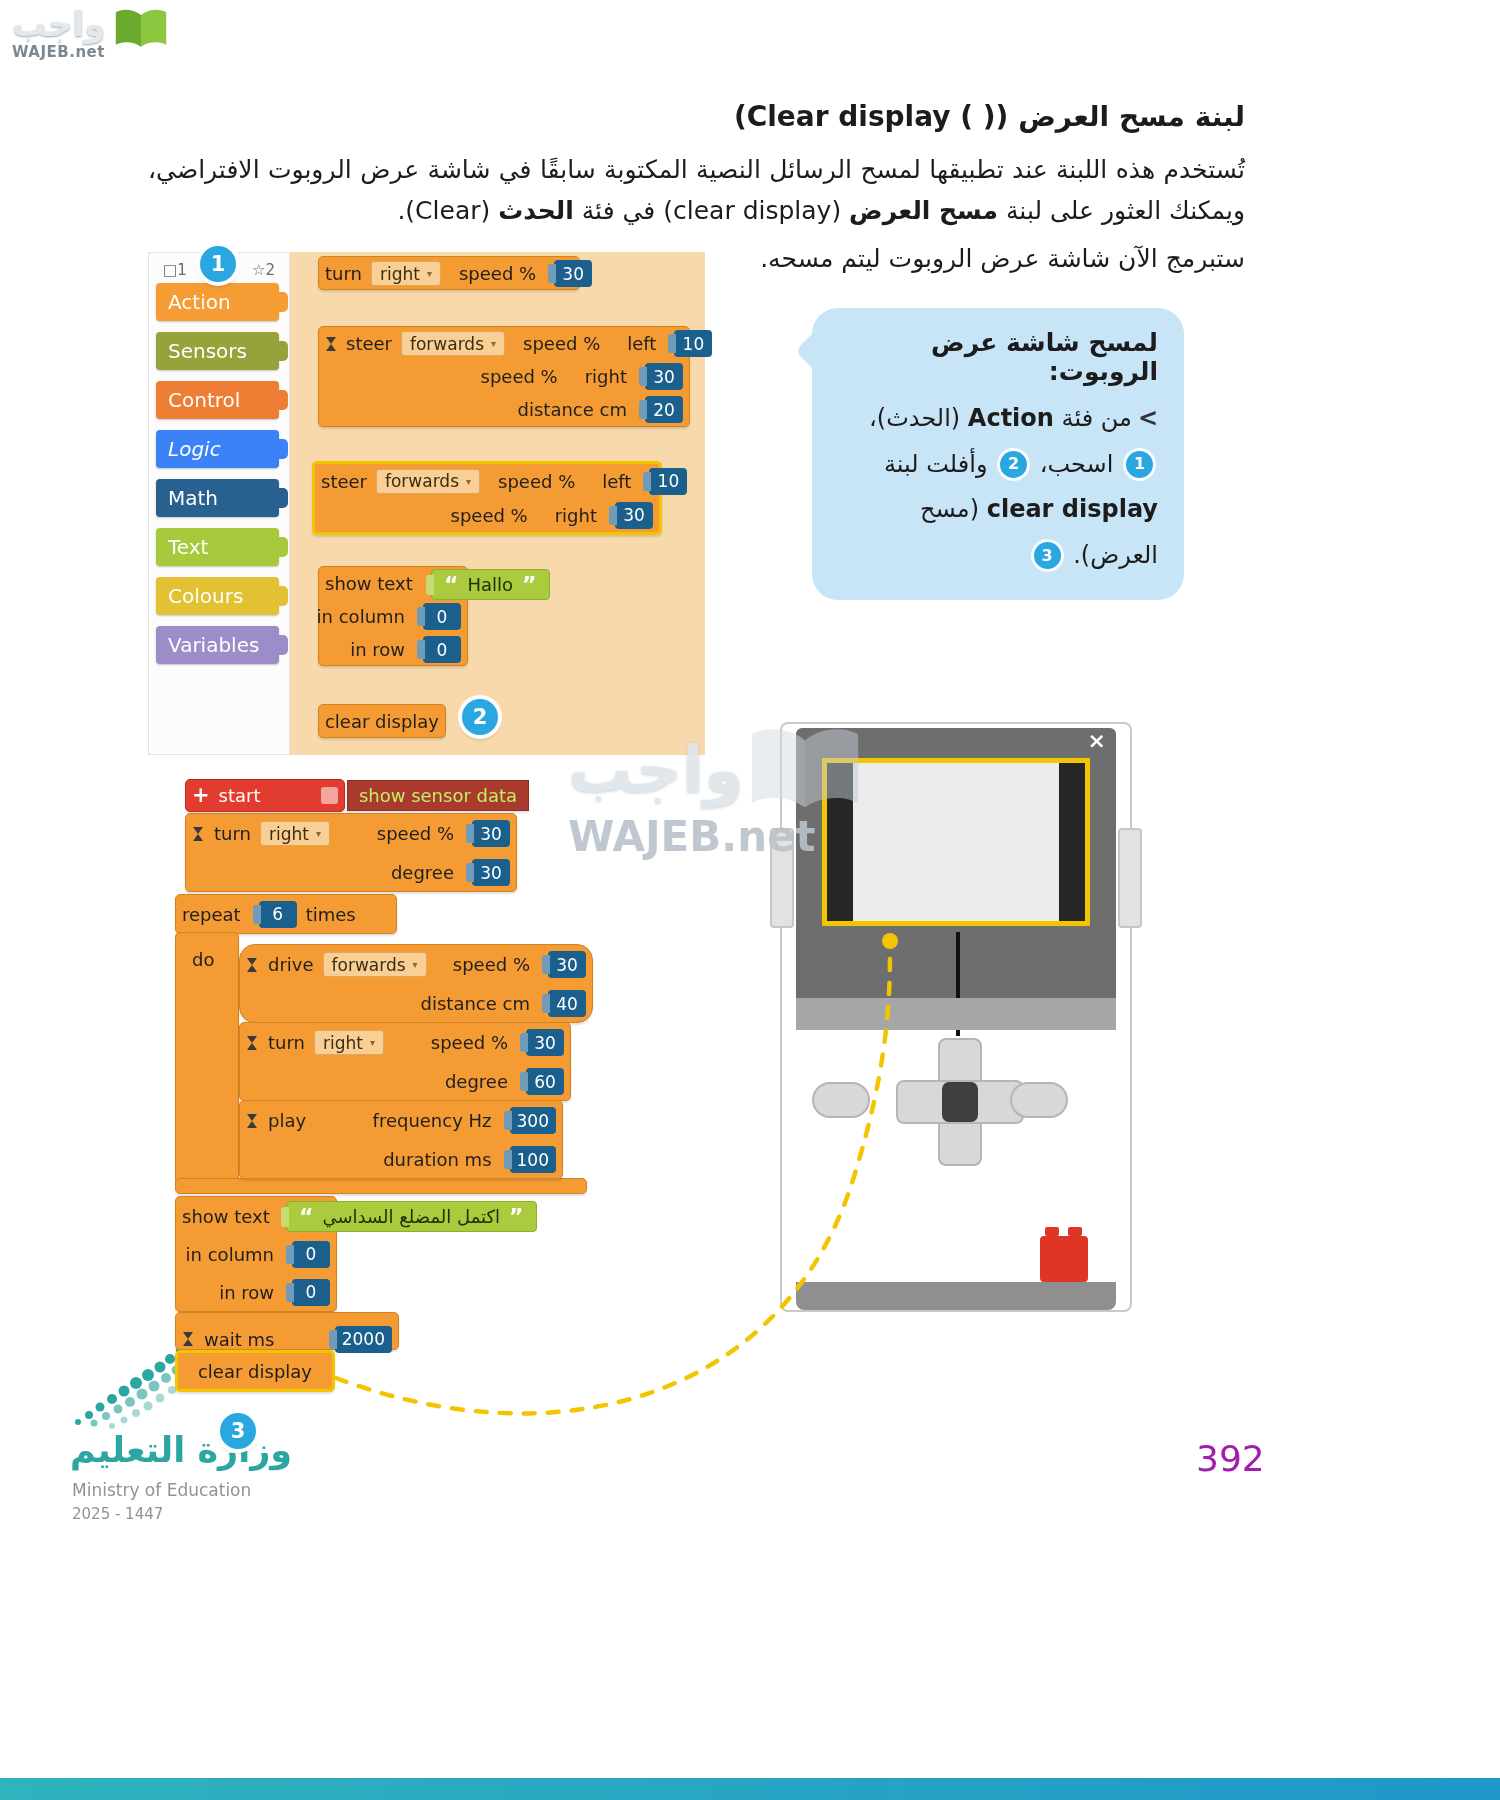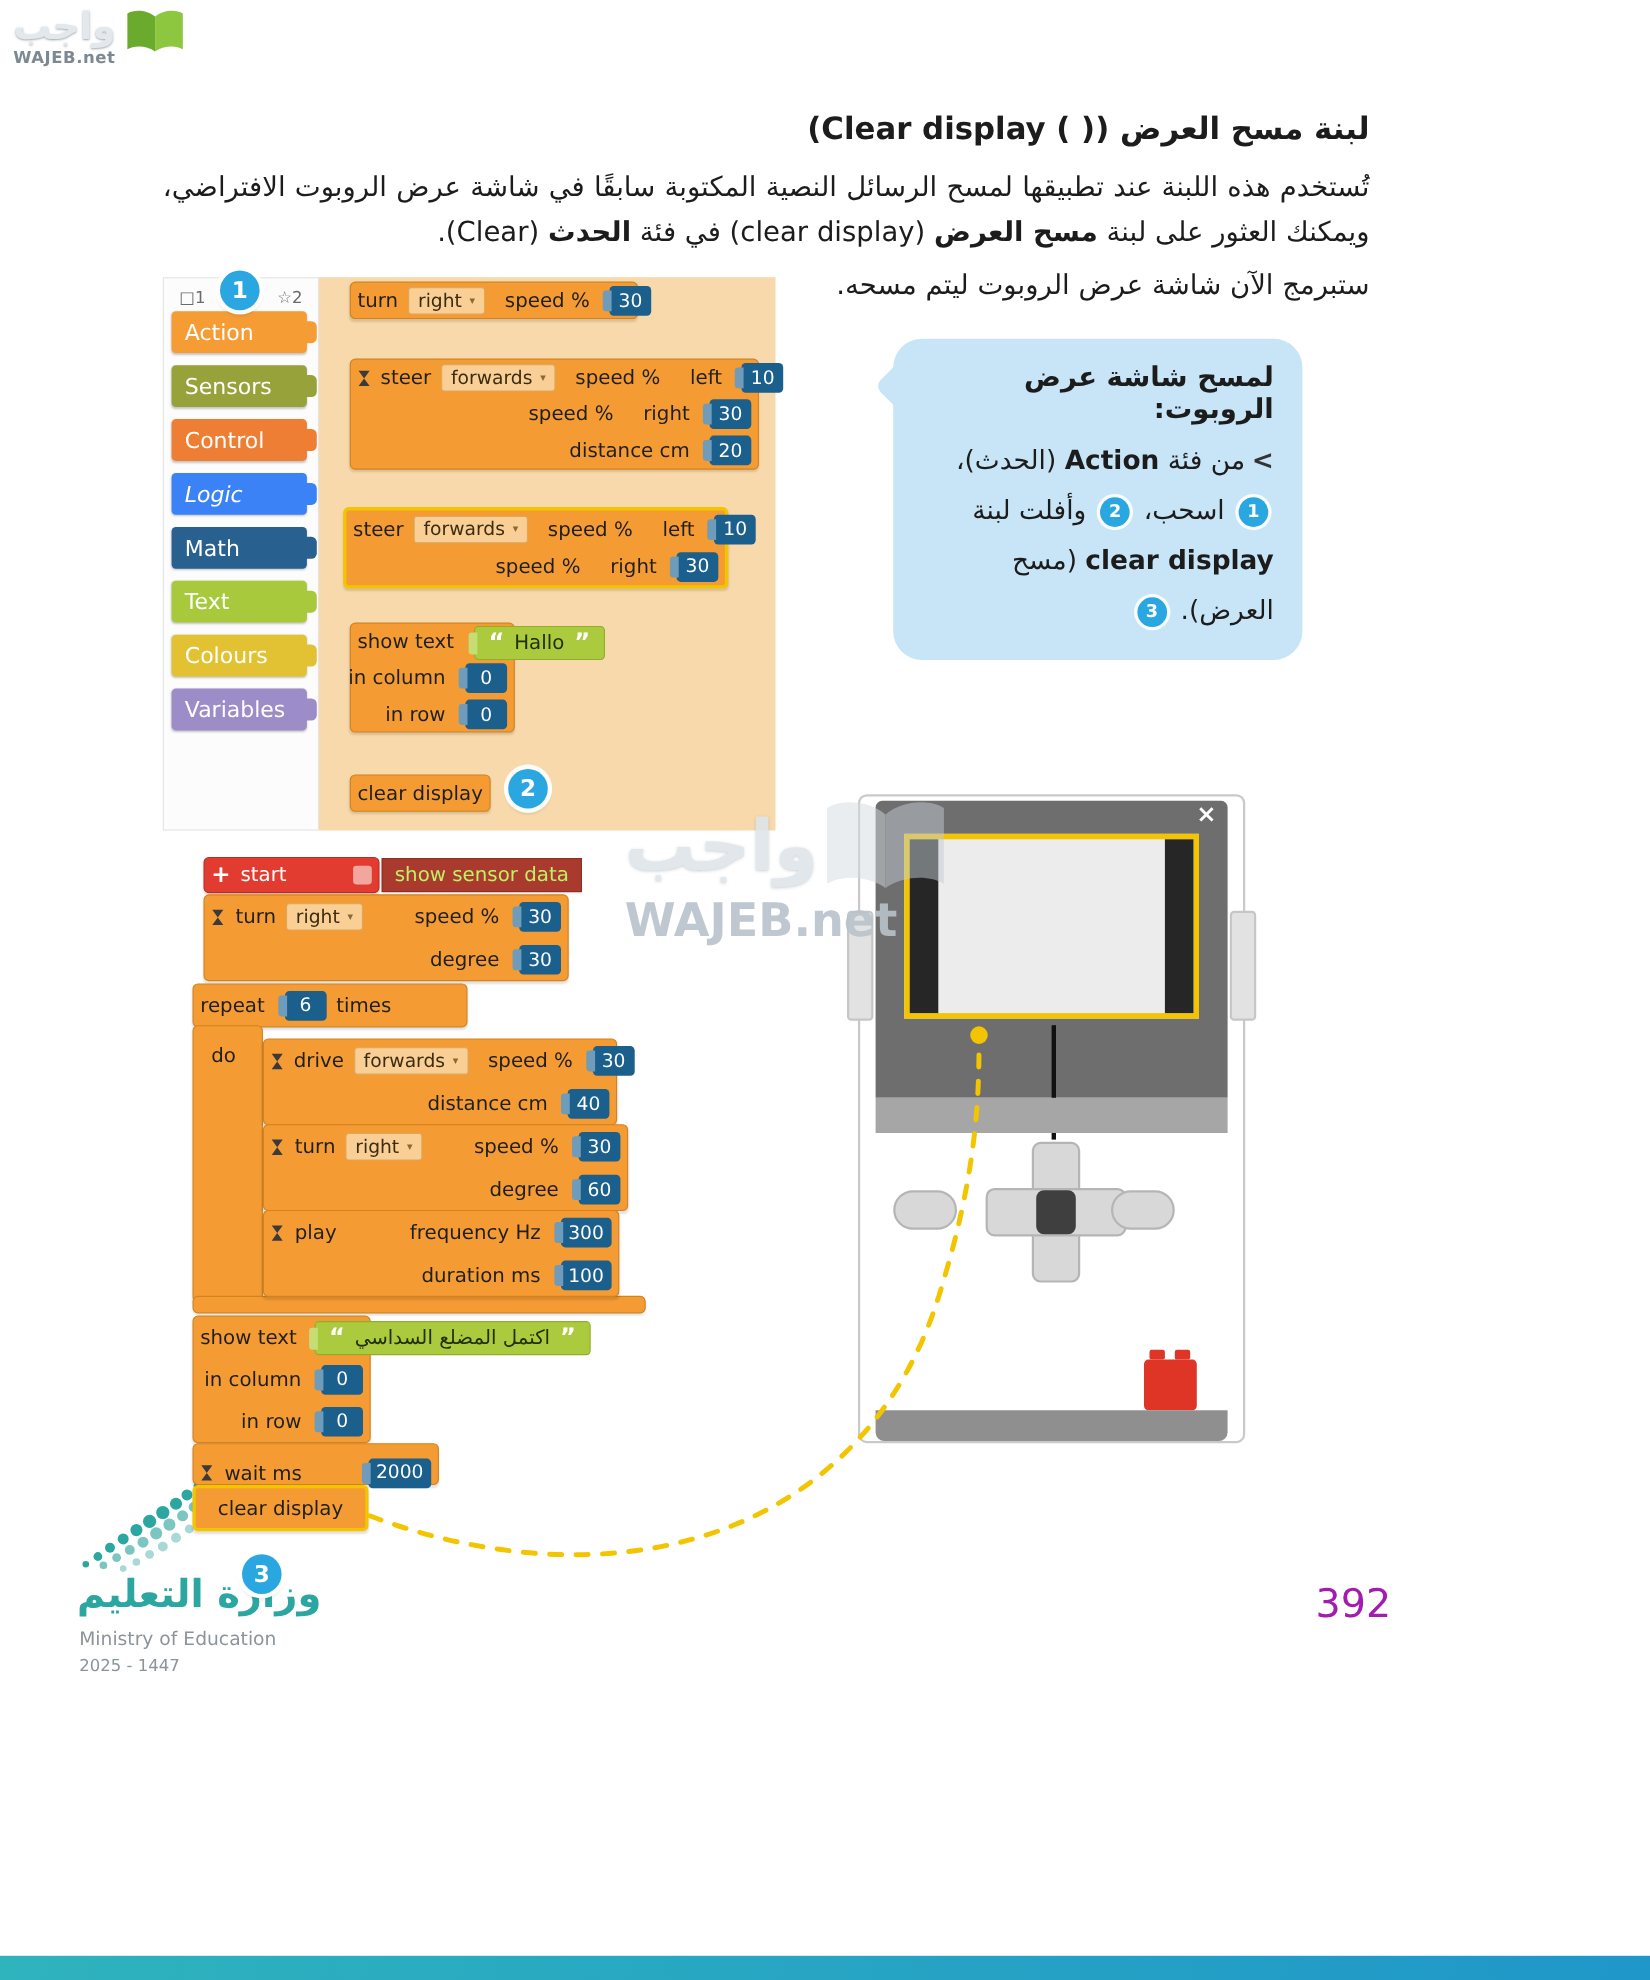--- a/index.html
+++ b/index.html
@@ -294,33 +294,33 @@
       <span class="sp"></span>
       <span class="lab">speed %</span>
       <span class="pill">30</span>
     </div>
     <div class="brow h39 jend">
       <span class="lab">degree</span>
       <span class="pill">30</span>
     </div>
   </div>
 
-  <div class="blk" style="left:175px;top:894px;width:250px;height:40px;">
+  <div class="blk" style="left:175px;top:894px;width:222px;height:40px;">
     <div class="brow h38">
       <span class="lab">repeat</span>
       <span class="pill">6</span>
       <span class="lab">times</span>
     </div>
   </div>
   <div class="blk" style="left:175px;top:932px;width:64px;height:252px;">
     <span class="lab" style="position:absolute;top:16px;left:16px;">do</span>
   </div>
   <div class="blk" style="left:175px;top:1178px;width:412px;height:16px;"></div>
 
-  <div class="blk" style="left:239px;top:944px;width:322px;height:79px;">
+  <div class="blk" style="left:239px;top:944px;width:354px;height:79px;border-radius:16px;">
     <div class="brow h39">
       <span class="hg">
           <svg width="12" height="16" viewBox="0 0 12 16">
             <path d="M1 1 H11 L6 8 Z M6 8 L11 15 H1 Z" fill="#3a3a3a"></path>
           </svg>
         </span>
       <span class="lab">drive</span>
       <span class="dd">
           <span>forwards</span>
           <span class="arr">▾</span>

